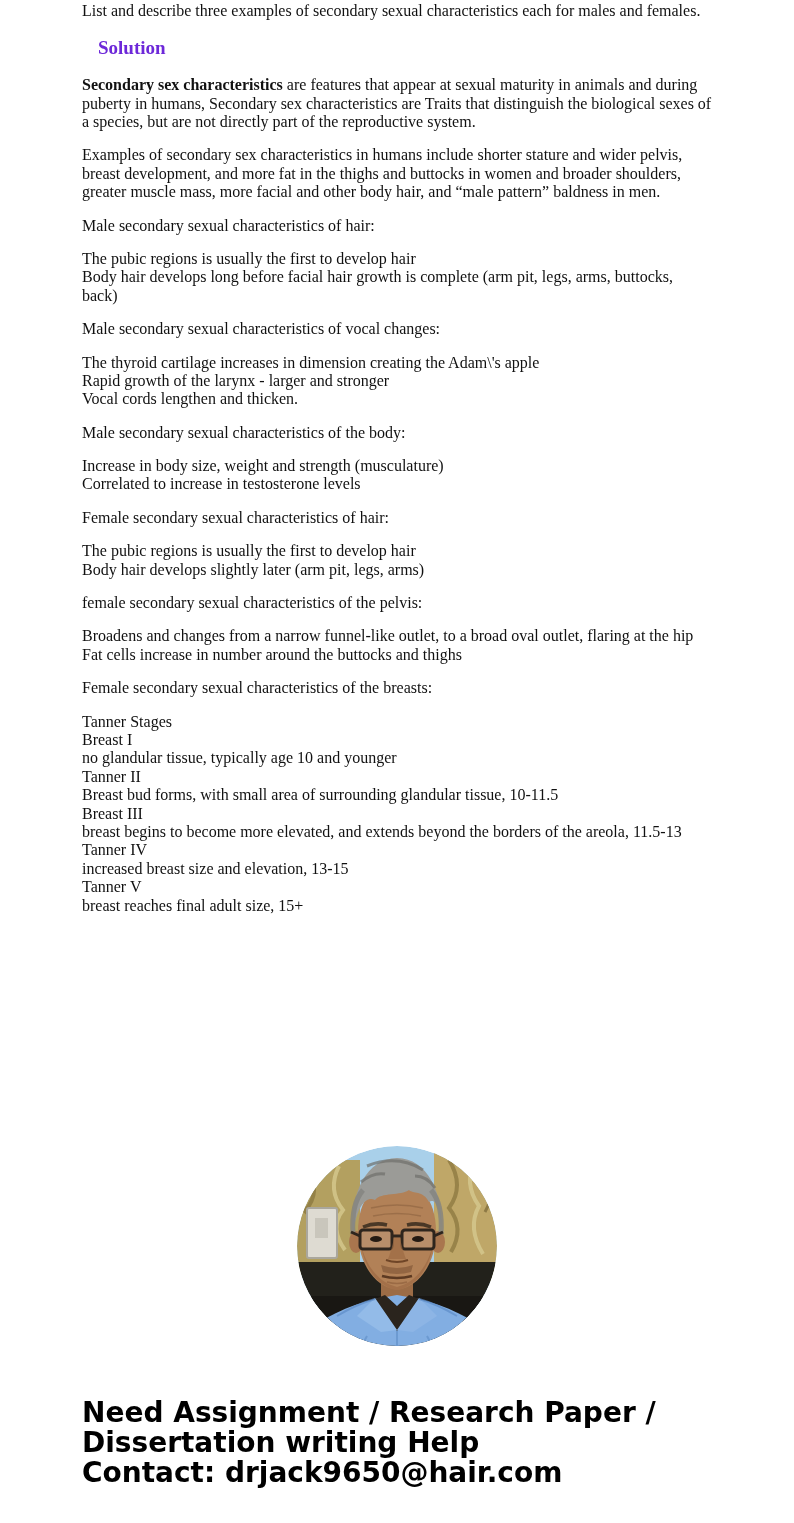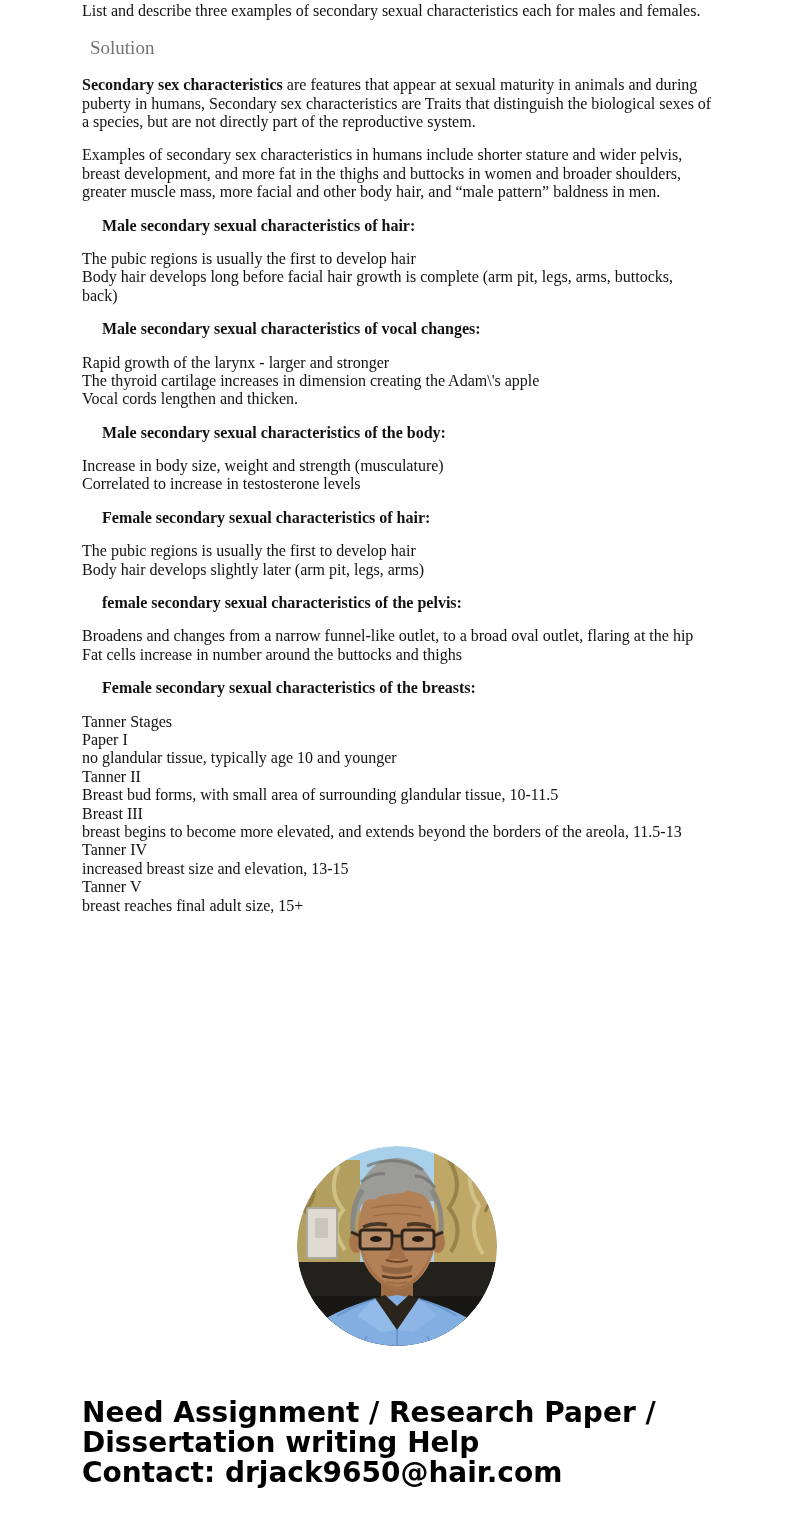--- a/index.html
+++ b/index.html
@@ -14,25 +14,25 @@
     font-family: "Liberation Serif", serif;
     font-size: 16px;
     line-height: 1.15;
     padding: 0;
     overflow: hidden;
   }
   .page p { margin: 15px 0; }
   .page p.first { margin-top: 2px; }
   h3.solution {
     font-size: 19px;
-    font-weight: normal;
-    margin: 17px 8px;
-    color: #737373;
+    font-weight: bold;
+    margin: 17px 16px;
+    color: #6d28d9;
   }
-  .sec-h b { font-weight: bold; margin-left: 20px; }
+  .sec-h b { font-weight: normal; }
   .ln { display: block; }
   .avatar-wrap {
     padding-top: 216px;
     text-align: center;
     font-size: 0;
   }
   .avatar {
     display: inline-block;
     width: 200px;
     height: 200px;
@@ -65,22 +65,22 @@
   <p>Examples of secondary sex characteristics in humans include shorter stature and wider pelvis, breast development, and more fat in the thighs and buttocks in women and broader shoulders, greater muscle mass, more facial and other body hair, and “male pattern” baldness in men.</p>
 
   <p class="sec-h"><b>Male secondary sexual characteristics of hair:</b></p>
   <p class="sec-b">
     <span class="ln">The pubic regions is usually the first to develop hair</span>
     <span class="ln">Body hair develops long before facial hair growth is complete (arm pit, legs, arms, buttocks, back)</span>
   </p>
 
   <p class="sec-h"><b>Male secondary sexual characteristics of vocal changes:</b></p>
   <p class="sec-b">
+    <span class="ln">The thyroid cartilage increases in dimension creating the Adam\'s apple</span>
     <span class="ln">Rapid growth of the larynx - larger and stronger</span>
-    <span class="ln">The thyroid cartilage increases in dimension creating the Adam\'s apple</span>
     <span class="ln">Vocal cords lengthen and thicken.</span>
   </p>
 
   <p class="sec-h"><b>Male secondary sexual characteristics of the body:</b></p>
   <p class="sec-b">
     <span class="ln">Increase in body size, weight and strength (musculature)</span>
     <span class="ln">Correlated to increase in testosterone levels</span>
   </p>
 
   <p class="sec-h"><b>Female secondary sexual characteristics of hair:</b></p>
@@ -91,21 +91,21 @@
 
   <p class="sec-h"><b>female secondary sexual characteristics of the pelvis:</b></p>
   <p class="sec-b">
     <span class="ln">Broadens and changes from a narrow funnel-like outlet, to a broad oval outlet, flaring at the hip</span>
     <span class="ln">Fat cells increase in number around the buttocks and thighs</span>
   </p>
 
   <p class="sec-h"><b>Female secondary sexual characteristics of the breasts:</b></p>
   <p class="sec-b">
     <span class="ln">Tanner Stages</span>
-    <span class="ln">Paper I</span>
+    <span class="ln">Breast I</span>
     <span class="ln">no glandular tissue, typically age 10 and younger</span>
     <span class="ln">Tanner II</span>
     <span class="ln">Breast bud forms, with small area of surrounding glandular tissue, 10-11.5</span>
     <span class="ln">Breast III</span>
     <span class="ln">breast begins to become more elevated, and extends beyond the borders of the areola, 11.5-13</span>
     <span class="ln">Tanner IV</span>
     <span class="ln">increased breast size and elevation, 13-15</span>
     <span class="ln">Tanner V</span>
     <span class="ln">breast reaches final adult size, 15+</span>
   </p>

